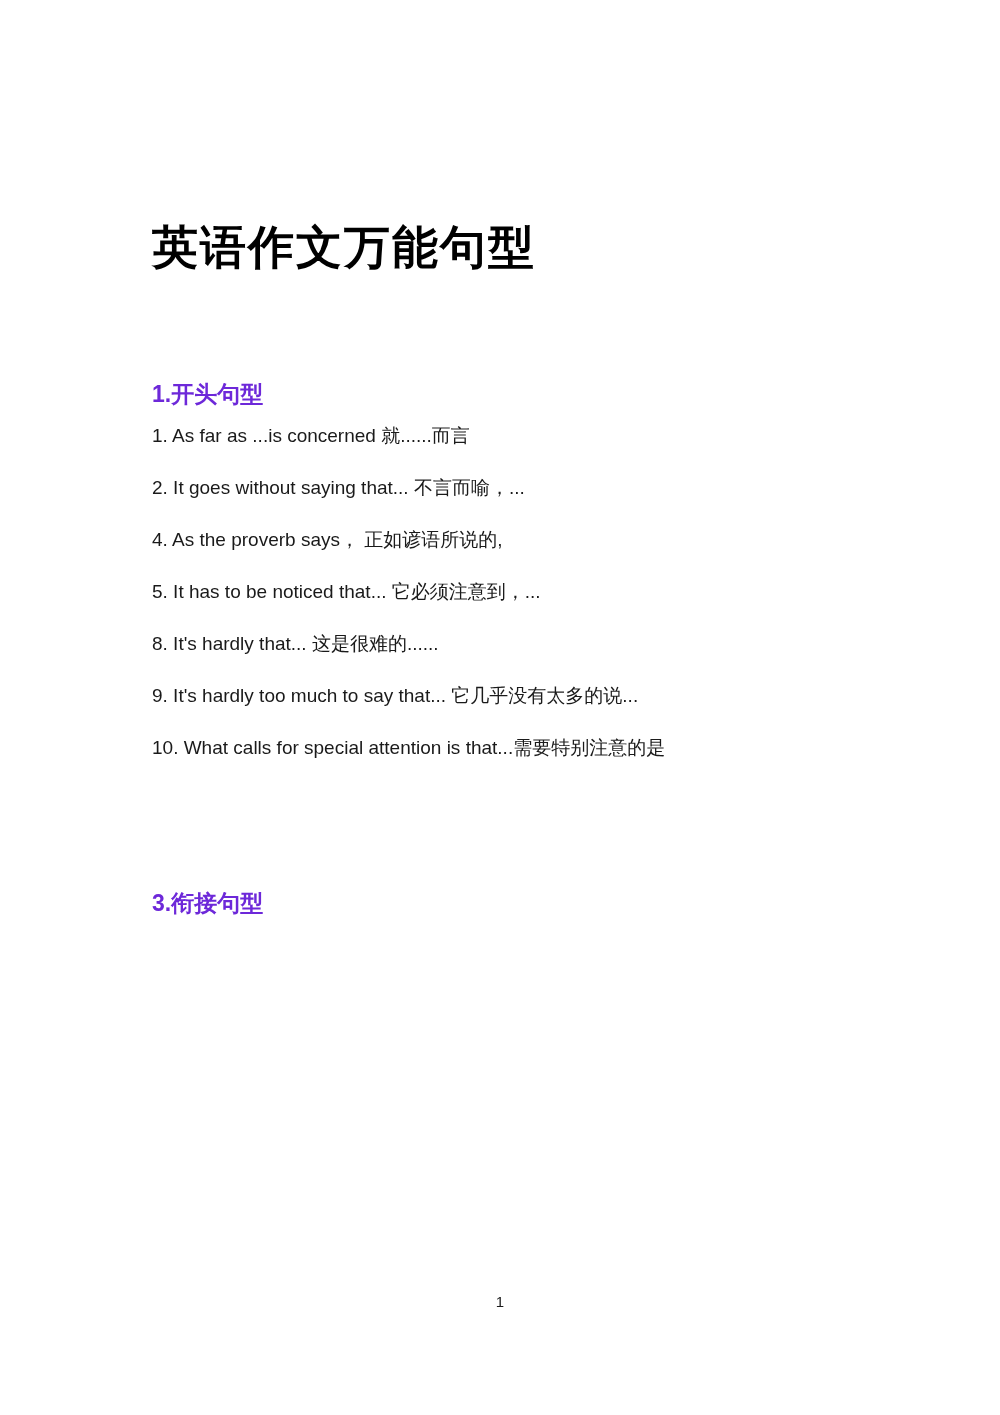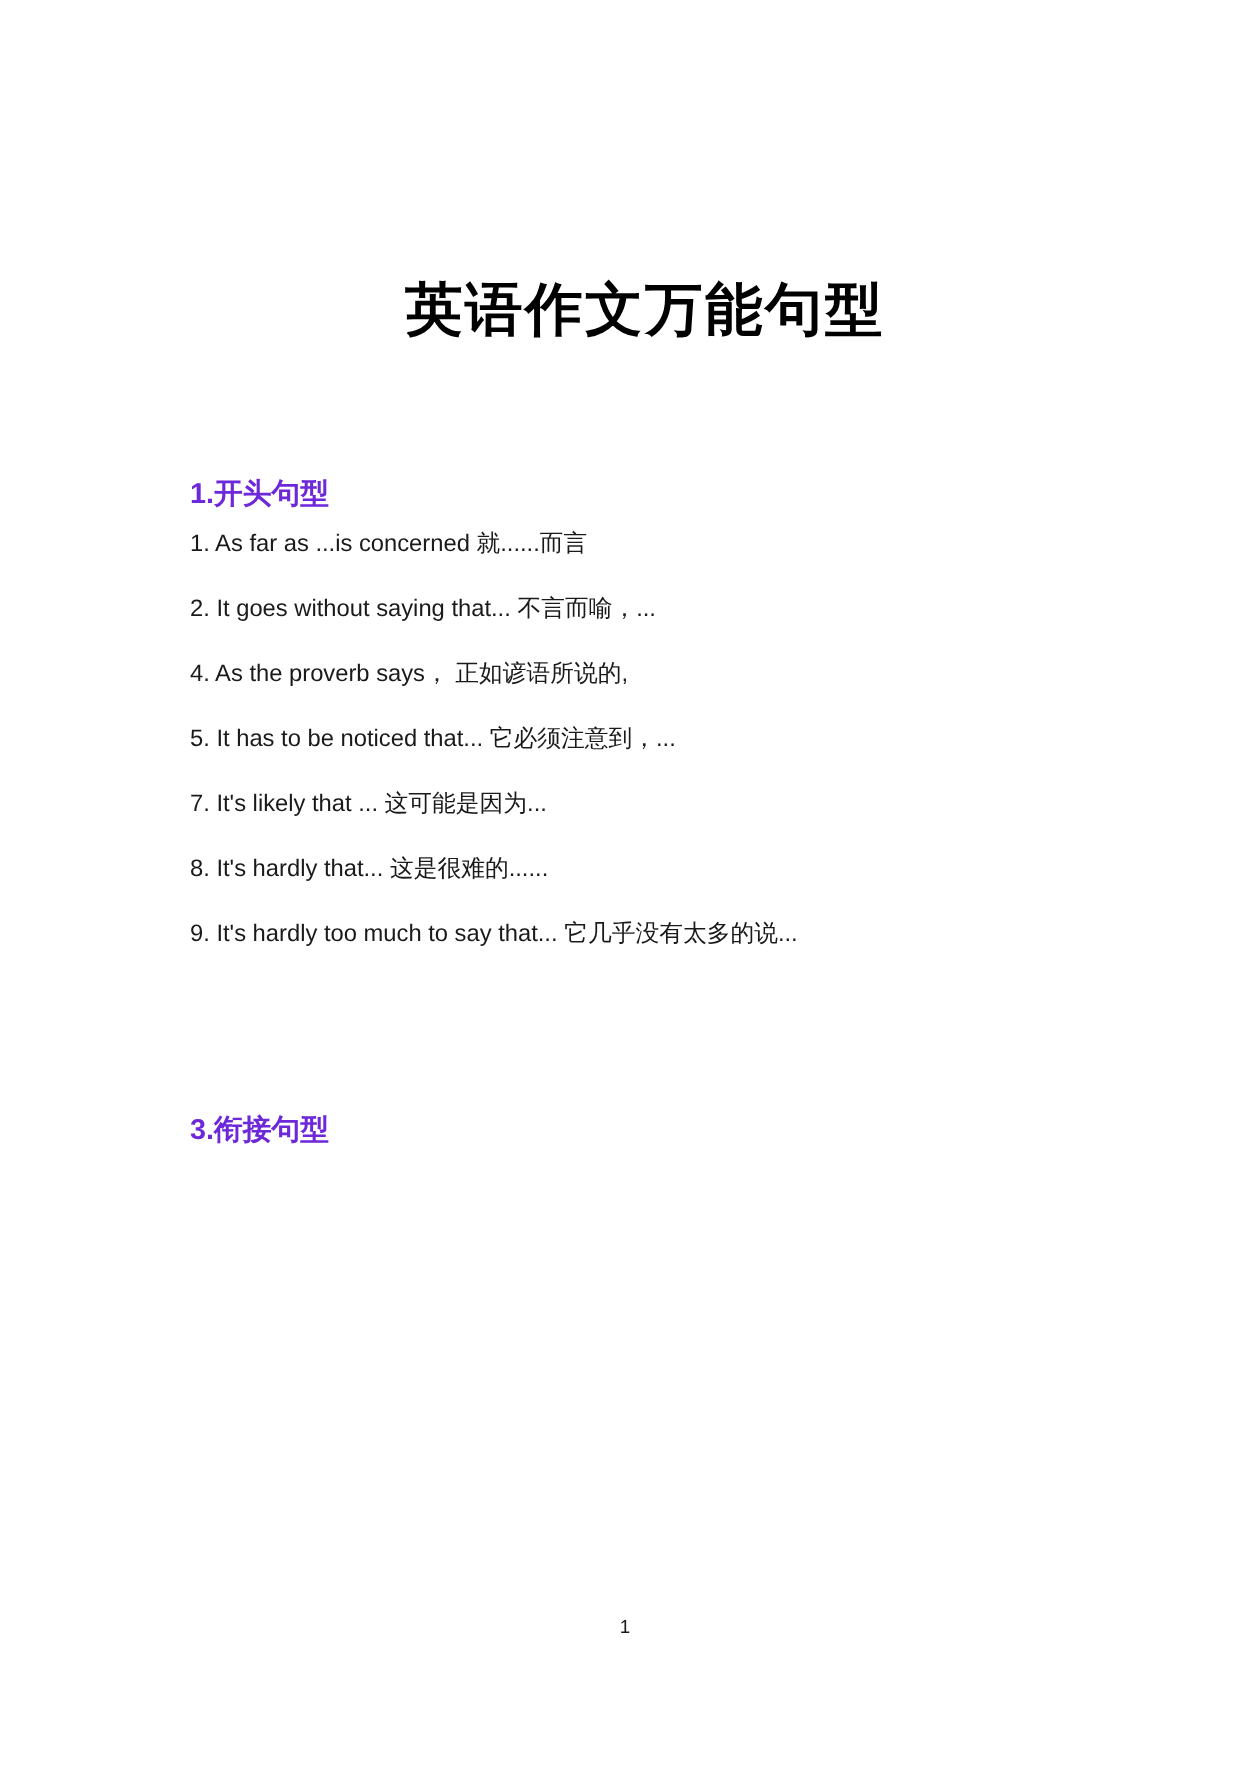--- a/index.html
+++ b/index.html
@@ -18,21 +18,21 @@
     box-sizing: border-box;
     overflow: hidden;
   }
   .content {
     padding: 0 120px 0 152px;
     box-sizing: border-box;
   }
   .doc-title {
     margin: 0;
     padding-top: 218px;
-    text-align: center;
+    text-align: left;
     font-size: 46px;
     line-height: 58px;
     font-weight: 800;
     letter-spacing: 2px;
     color: #000000;
   }
   .section-heading {
     margin: 0;
     padding-top: 102px;
     font-size: 23px;
@@ -73,23 +73,23 @@
 
     <h1 class="doc-title">英语作文万能句型</h1>
 
     <div>
       <h2 class="section-heading">1.开头句型</h2>
       <div class="items">
         <p class="sentence">1. As far as ...is concerned 就......而言</p>
         <p class="sentence">2. It goes without saying that... 不言而喻，...</p>
         <p class="sentence">4. As the proverb says， 正如谚语所说的,</p>
         <p class="sentence">5. It has to be noticed that... 它必须注意到，...</p>
-        <p class="sentence">7. It's likely that ... 这可能是因为...</p>
         <p class="sentence">8. It's hardly that... 这是很难的......</p>
         <p class="sentence">9. It's hardly too much to say that... 它几乎没有太多的说...</p>
+        <p class="sentence">10. What calls for special attention is that...需要特别注意的是</p>
       </div>
     </div>
 
     <div>
       <h2 class="section-heading second">3.衔接句型</h2>
     </div>
 
   </div>
 
   <div class="page-number">1</div>

